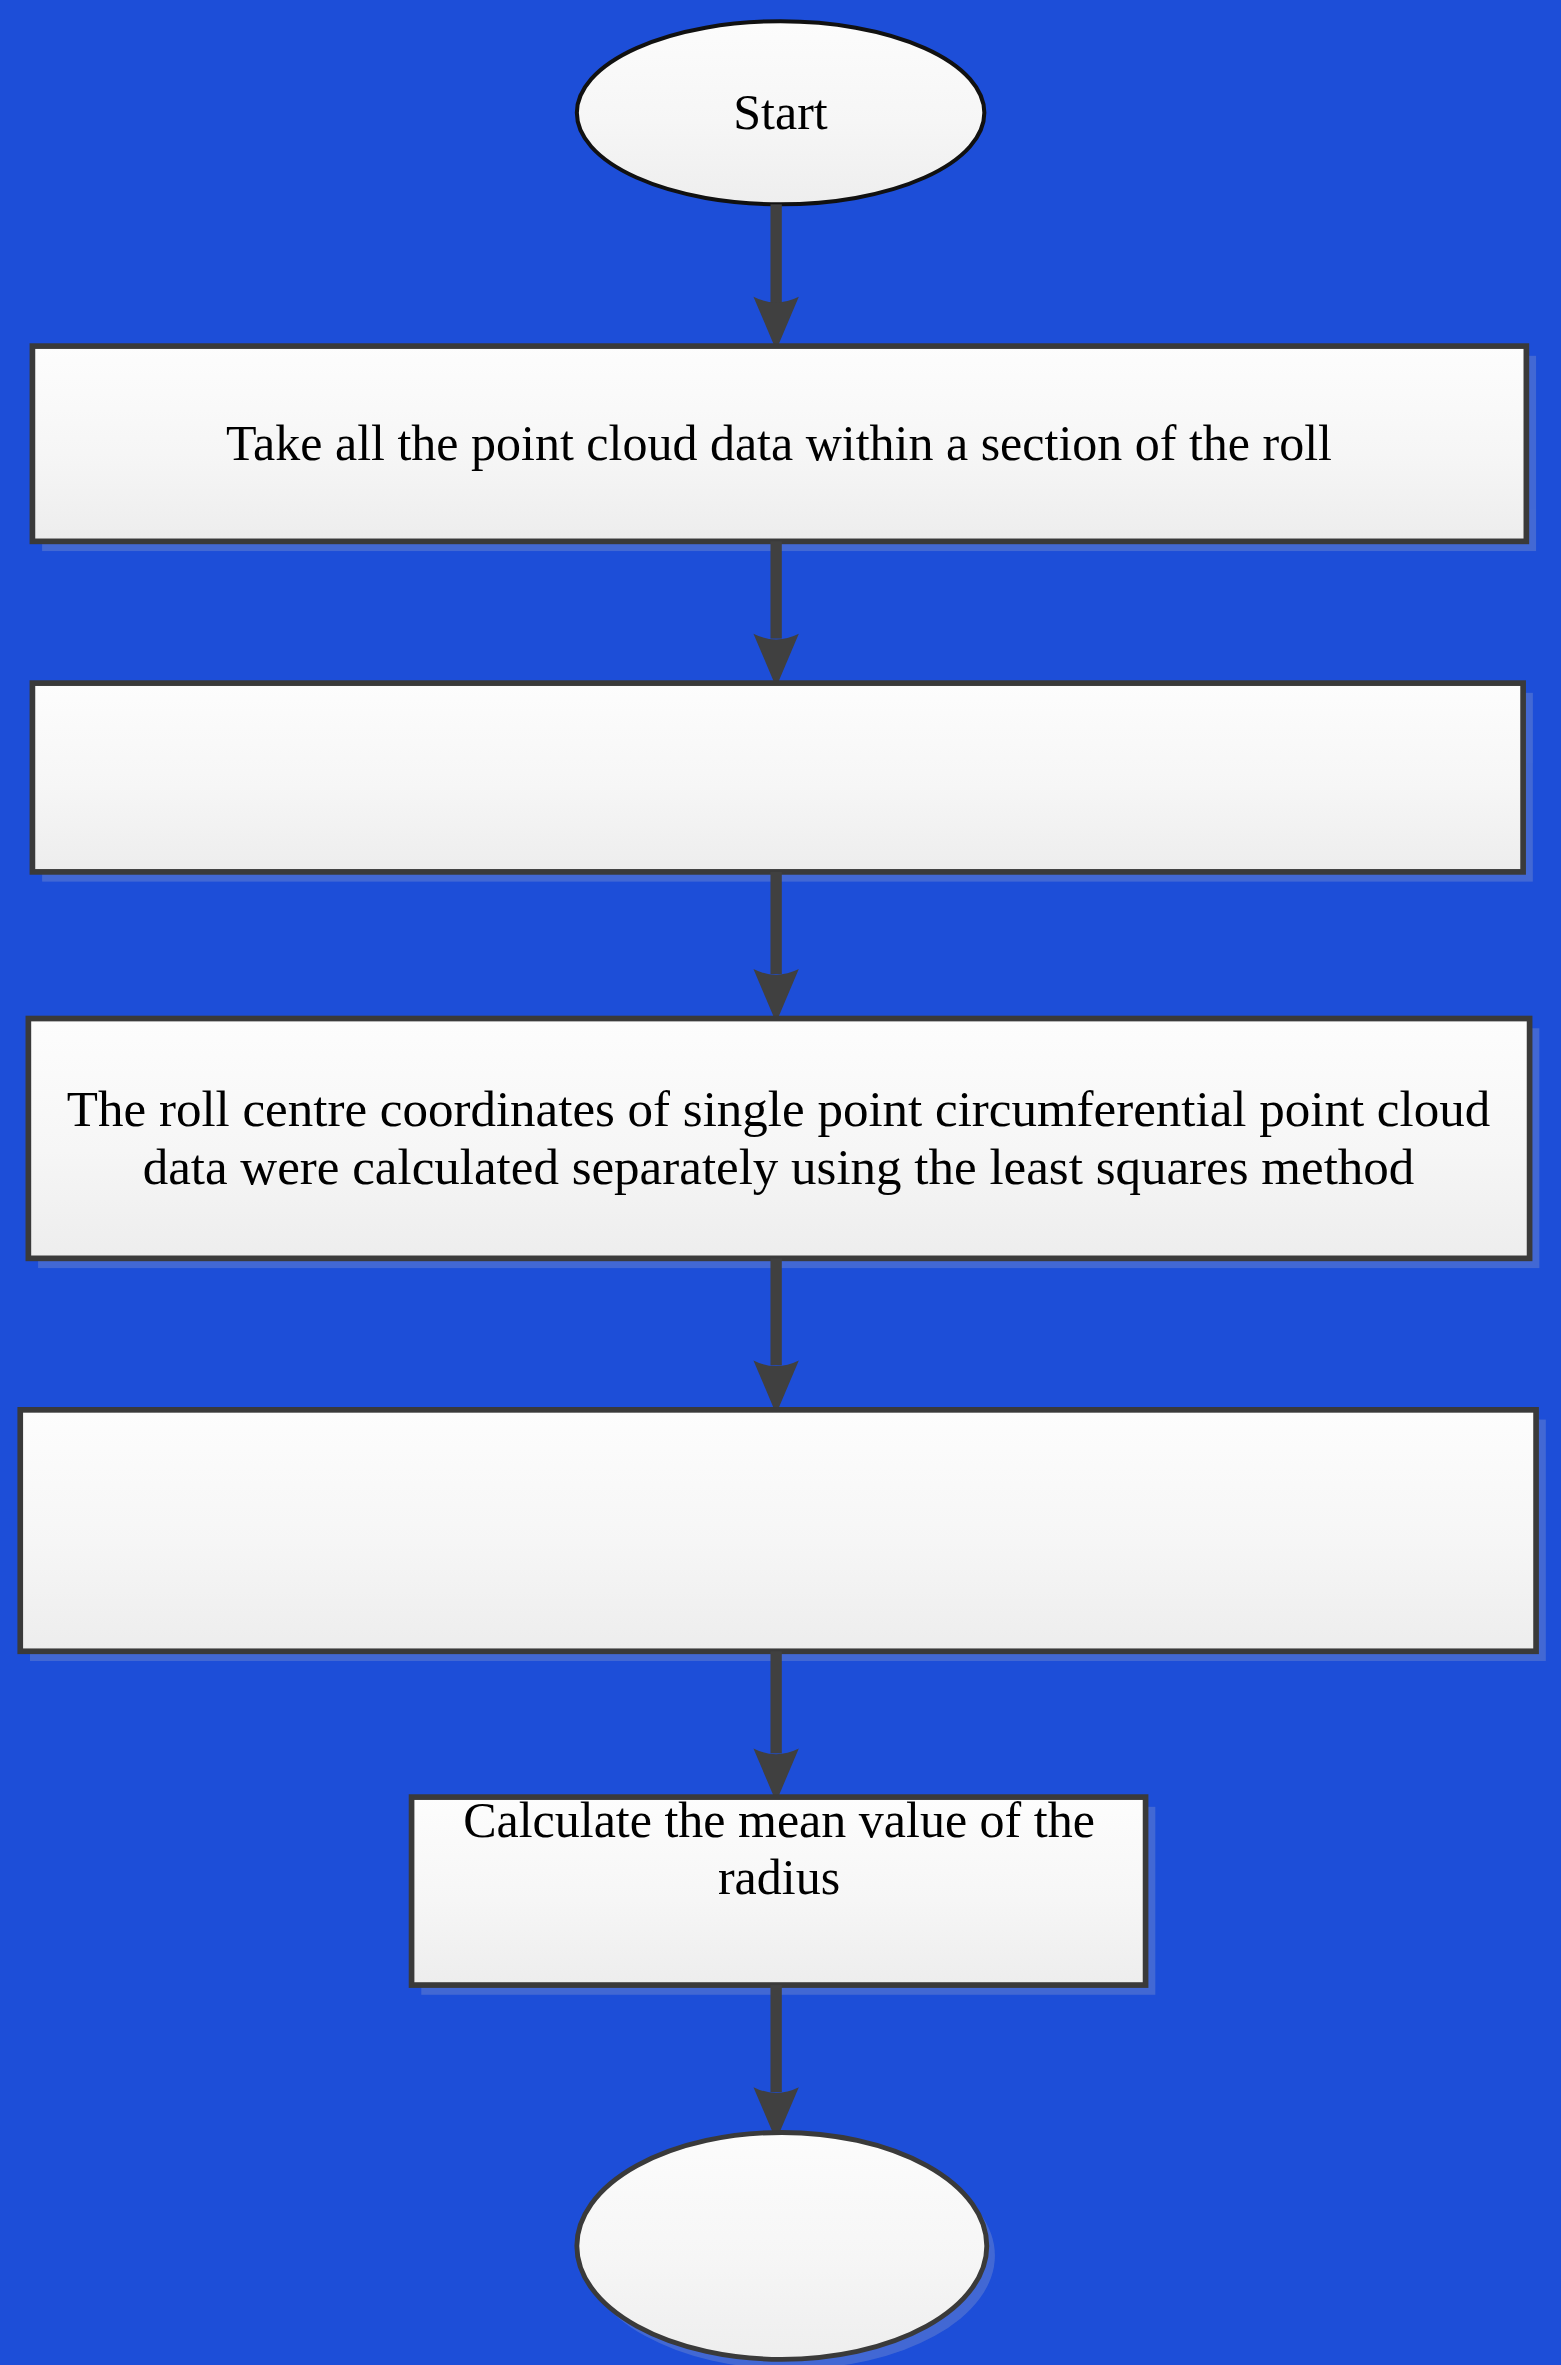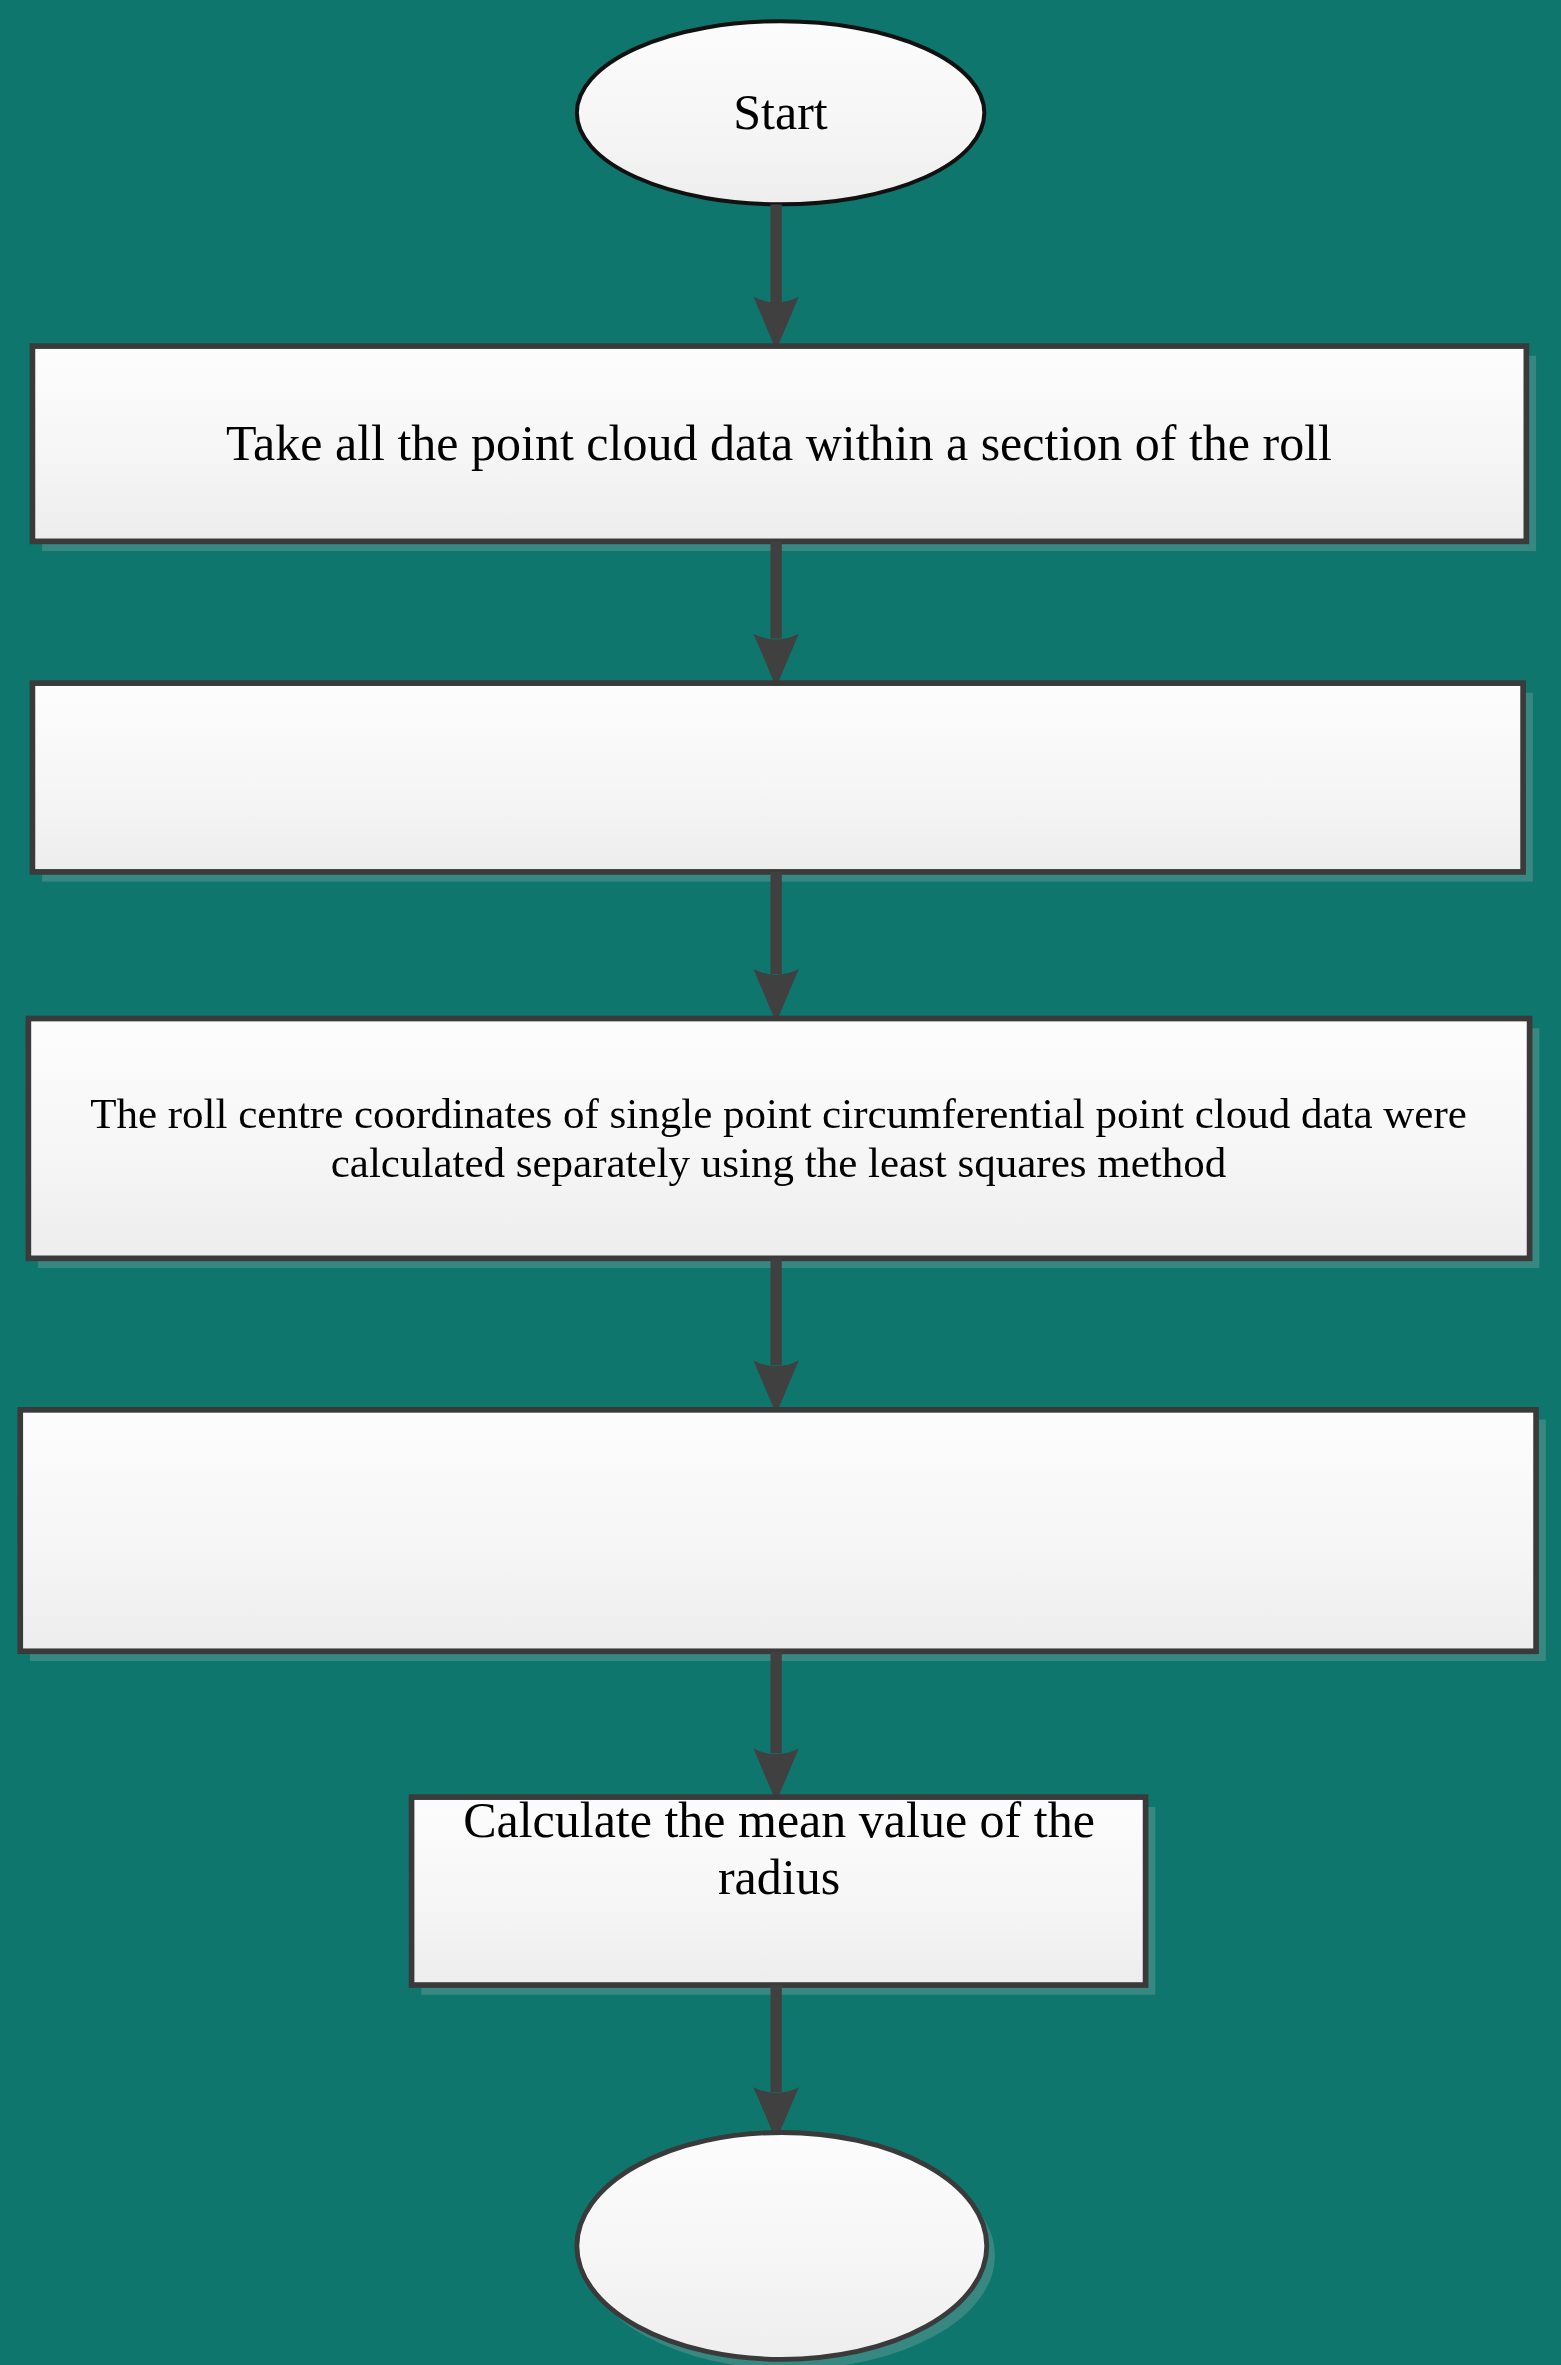--- a/index.html
+++ b/index.html
@@ -7,21 +7,21 @@
     padding: 0;
     background: #ffffff;
   }
   body {
     font-family: "Liberation Serif", "DejaVu Serif", serif;
   }
   #canvas {
     position: relative;
     width: 1562px;
     height: 2366px;
-    background: #0f766e;
+    background: #1d4ed8;
     overflow: hidden;
   }
   .flow-svg {
     position: absolute;
     top: 0;
     left: 0;
     width: 1562px;
     height: 2366px;
   }
   
@@ -38,21 +38,21 @@
     box-sizing: border-box;
   }
   .terminal-text {
     font-size: 50px;
   }
   .process-text {
     font-size: 50px;
     padding: 0 21px;
   }
   .process-text.wide {
-    font-size: 43px;
+    font-size: 51px;
     font-family: Liberation Serif, serif;
   }
 </style>
 </head>
 <body>
 
 <div id="canvas">
 
   <svg class="flow-svg" viewBox="0 0 1928 2920" xmlns="http://www.w3.org/2000/svg">
     <defs>

